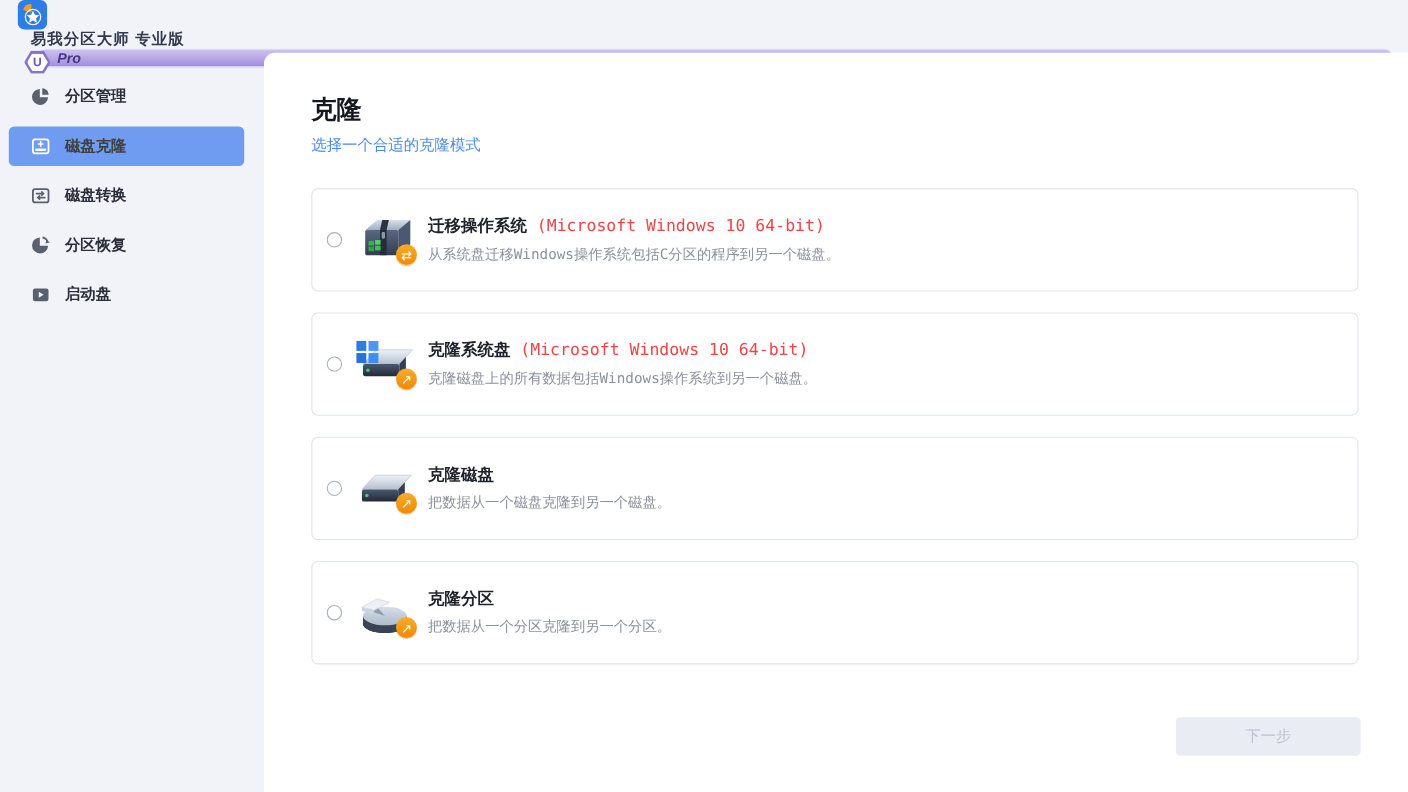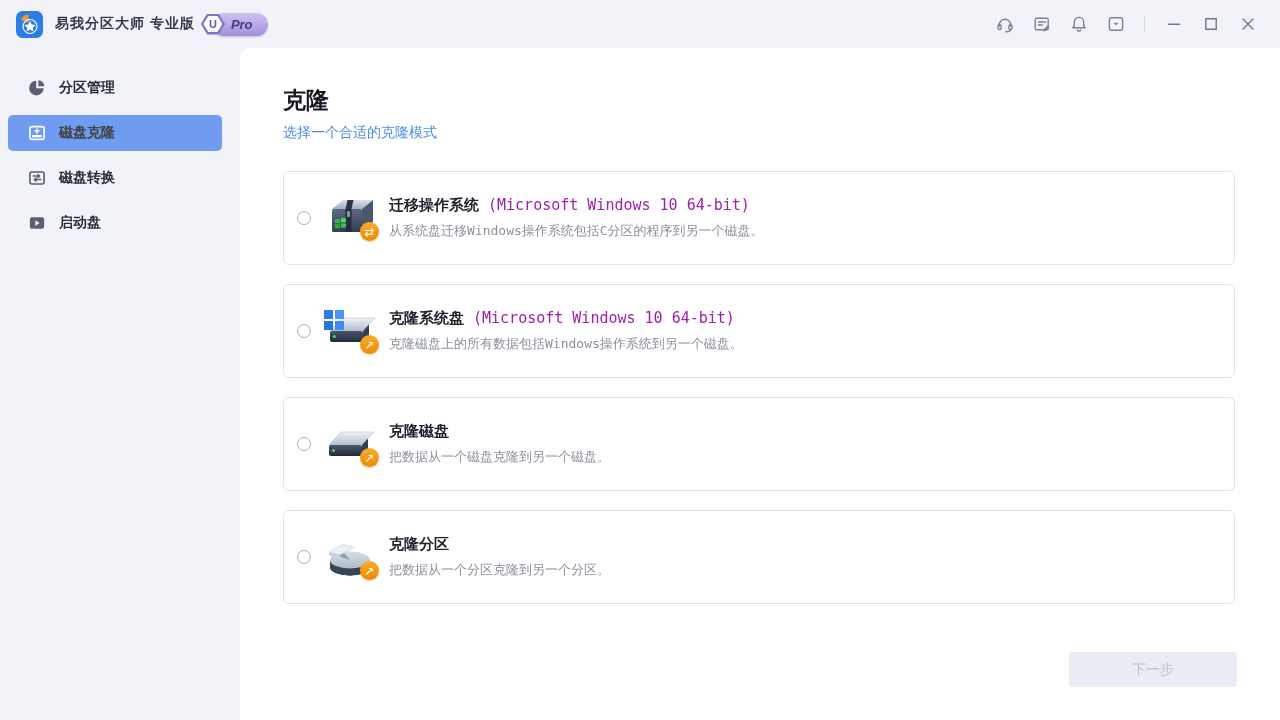--- a/index.html
+++ b/index.html
@@ -3,21 +3,21 @@
 <meta charset="utf-8">
 <style>
   html,body{margin:0;padding:0;}
   body{
     width:1280px;height:720px;position:relative;overflow:hidden;
     background:#F1F3F8;
     font-family:"Liberation Sans",sans-serif;
     -webkit-font-smoothing:antialiased;
   }
   
-  .titlebar{height:48px;display:flex;align-items:center;padding:0 14px 0 16px;box-sizing:border-box;}
+  .titlebar{height:48px;display:flex;padding:0 14px 0 16px;box-sizing:border-box;flex-direction:column;}
   .logo{width:27px;height:27px;flex:none;}
   .app-title{font-size:14px;color:#333A4D;font-weight:700;margin-left:12px;letter-spacing:1px;white-space:pre;}
   .pro-badge{position:relative;margin-left:18px;height:23px;display:flex;align-items:center;
     background:linear-gradient(180deg,#CEC3F1 0%,#A38FDC 100%);
     border-radius:12px;padding:0 15px 0 18px;box-shadow:0 1px 2px rgba(120,100,190,.35);}
   .pro-text{font-size:13px;font-weight:700;font-style:italic;color:#463A85;}
   .pro-hex-outer{position:absolute;left:-12px;top:1px;width:24px;height:21px;
     background:#8672C6;clip-path:polygon(26% 0,74% 0,100% 50%,74% 100%,26% 100%,0 50%);
     display:flex;align-items:center;justify-content:center;}
   .pro-hex-inner{width:19px;height:16px;background:#FDFDFF;
@@ -50,21 +50,21 @@
   .radio{width:14px;height:14px;border:1.5px solid #A8AFBD;border-radius:50%;background:#fff;flex:none;box-sizing:border-box;}
   .opt-icon{width:58px;height:48px;margin-left:11px;flex:none;position:relative;}
   .opt-icon svg{width:58px;height:48px;display:block;}
   .badge{position:absolute;right:1px;bottom:1px;width:19px;height:19px;border-radius:50%;
     background:linear-gradient(180deg,#F9AC2C,#EE8A00);color:#fff;display:flex;align-items:center;
     justify-content:center;font-size:12px;line-height:1;font-family:"DejaVu Sans",sans-serif;
     box-shadow:0 1px 1px rgba(190,110,0,.4);}
   .opt-text{margin-left:9px;}
   .opt-title{font-size:15px;color:#1E222B;font-weight:700;
     font-family:"DejaVu Sans Mono","Liberation Sans",sans-serif;}
-  .opt-suffix{color:#a21caf;font-weight:400;margin-left:9px;}
+  .opt-suffix{color:#ef4444;font-weight:400;margin-left:9px;}
   .opt-desc{margin-top:7px;font-size:13px;color:#8A909C;
     font-family:"DejaVu Sans Mono","Liberation Sans",sans-serif;}
   .next-btn{position:absolute;right:43px;bottom:33px;width:168px;height:35px;
     background:#E9ECF3;color:#BCC1CC;border:none;border-radius:4px;font-size:14px;
     font-family:"DejaVu Sans Mono","Liberation Sans",sans-serif;cursor:default;}
 </style>
 </head>
 <body>
 
 <div class="titlebar">
@@ -156,20 +156,30 @@
         <rect x="1.9" y="3" width="14.2" height="12" rx="2" stroke-width="1.6"></rect>
         <path d="M5.2,7 H11.6 M10,5.5 L11.6,7 L10,8.5"></path>
         <path d="M12.8,10.6 H6.4 M8,9.1 L6.4,10.6 L8,12.1"></path>
       </svg>
     </span>
     <span>磁盘转换</span>
   </div>
   <div class="side-item">
     <span class="s-icon">
       <svg viewBox="0 0 18 18" fill="currentColor">
+        <path d="M8.2,9.3 V1.8 A7.3,7.3 0 1 0 15.7,9.3 Z"></path>
+        <path d="M10.6,1.8 A6.6,6.6 0 0 1 15.4,5.6" fill="none" stroke="currentColor" stroke-width="1.5"></path>
+        <polygon points="14.2,4 17.2,6.4 13.4,7.4"></polygon>
+      </svg>
+    </span>
+    <span>分区恢复</span>
+  </div>
+  <div class="side-item">
+    <span class="s-icon">
+      <svg viewBox="0 0 18 18" fill="currentColor">
         <rect x="1.9" y="3.2" width="14.2" height="11.6" rx="2"></rect>
         <polygon points="7.3,6.3 11.7,9 7.3,11.7" fill="#F1F3F8"></polygon>
       </svg>
     </span>
     <span>启动盘</span>
   </div>
 </div>
 
 <div class="main">
   <h1 class="page-title">克隆</h1>

